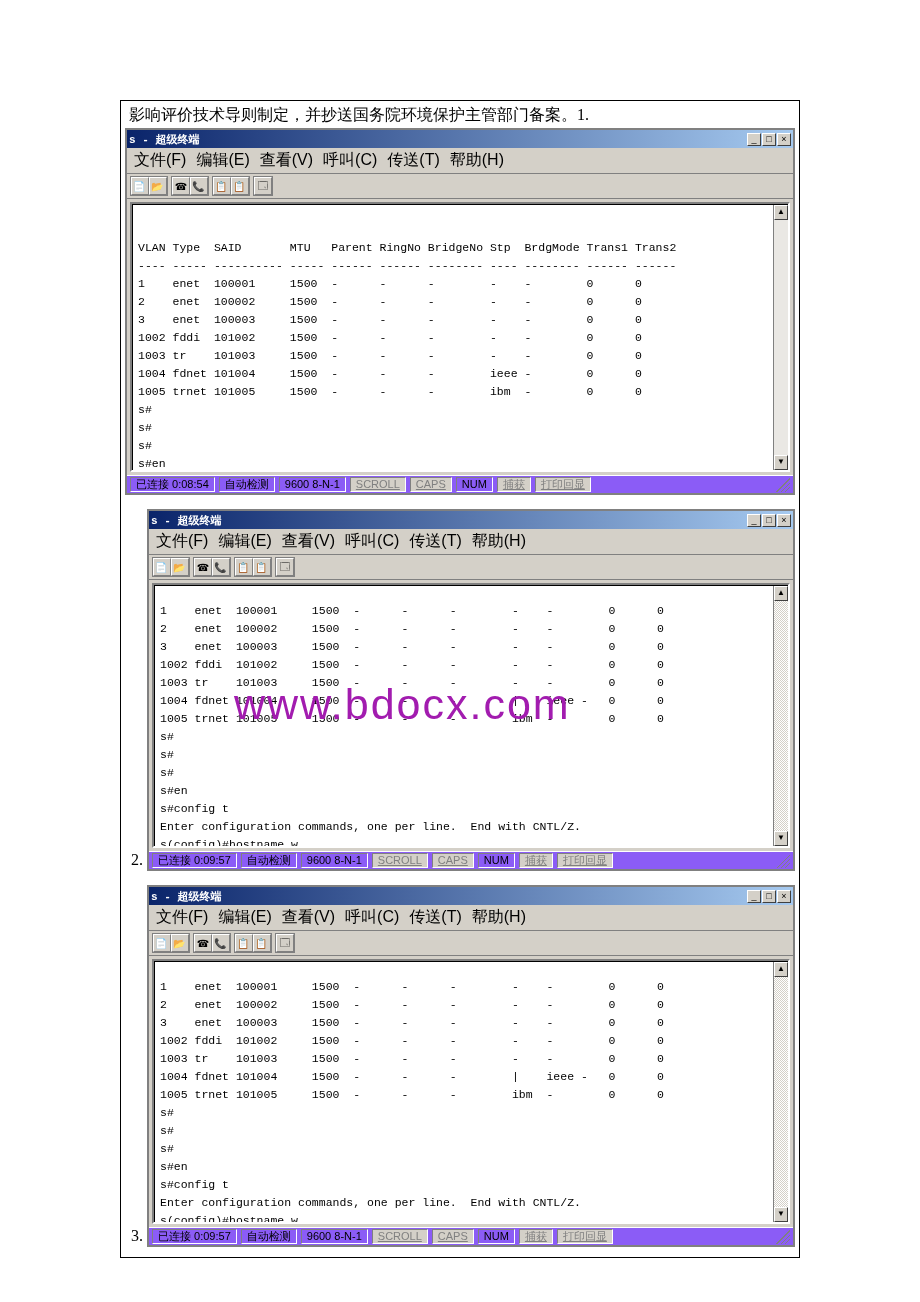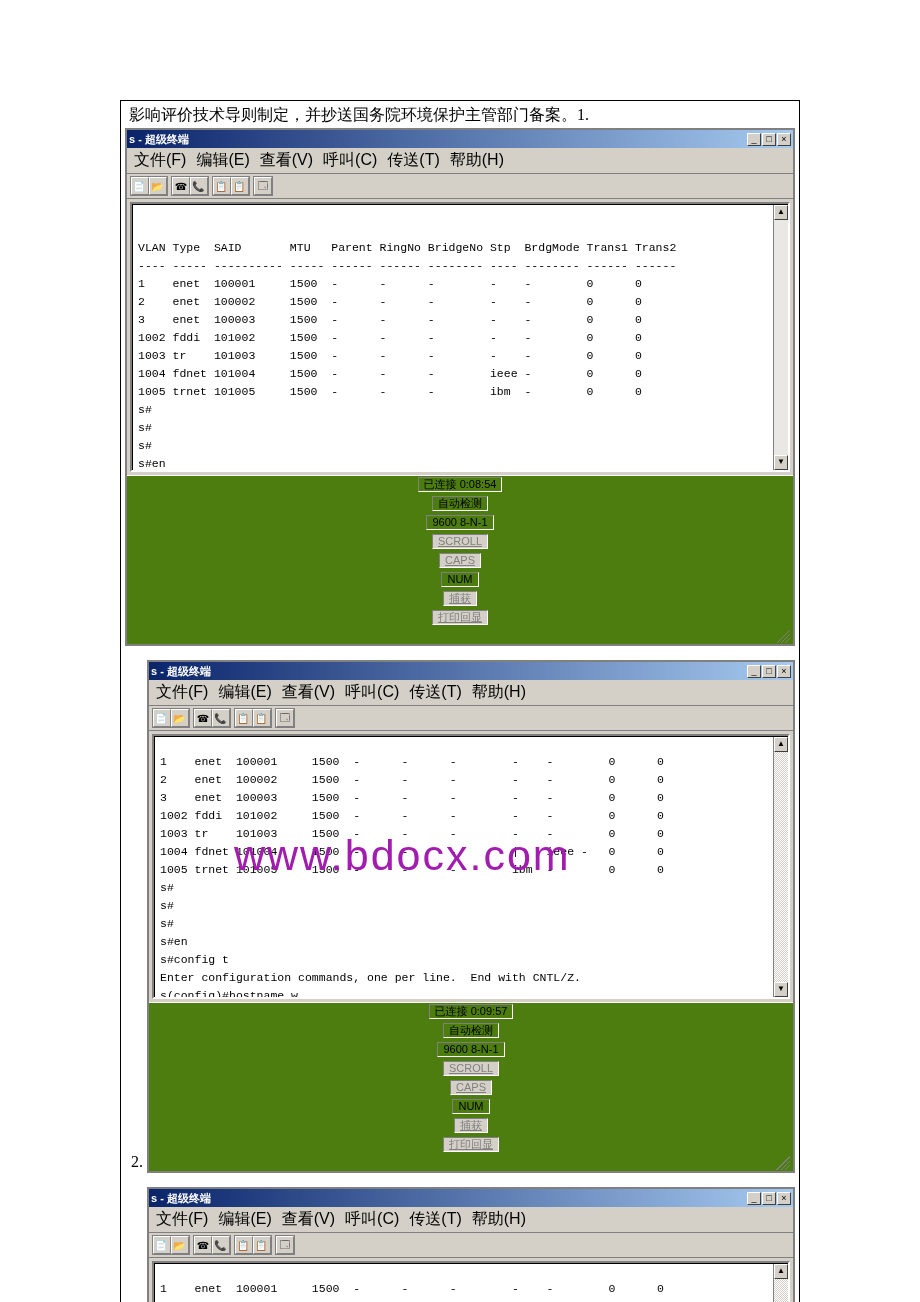--- a/index.html
+++ b/index.html
@@ -2,40 +2,40 @@
 <html><head>
 <meta charset="utf-8">
 <style>
 * { box-sizing: border-box; margin: 0; padding: 0; }
 body { background: #fff; font-family: Arial, sans-serif; padding: 100px 120px 60px 120px; width: 920px; }
 .outer-border { border: 1px solid #000; padding: 2px 4px 10px 4px; }
 .top-text { font-size: 16px; font-family: "SimSun","宋体",serif; padding: 2px 4px; }
 
 .window { border: 2px solid #808080; background: #fff; margin-bottom: 14px; }
 .titlebar { background: linear-gradient(to right,#0a246a,#a6caf0); height: 18px; display: flex; align-items: center; padding: 0 2px; }
-.titlebar .title { color: #fff; font-size: 11px; font-weight: bold; font-family: Liberation Sans, sans-serif; flex: 1; }
+.titlebar .title { color: #fff; font-size: 11px; font-weight: bold; font-family: Liberation Mono, monospace; flex: 1; }
 .win-btns { display: flex; gap: 1px; }
 .win-btn { width: 14px; height: 13px; background: #d4d0c8; border: 1px solid #fff; border-right-color:#404040; border-bottom-color:#404040; font-size: 9px; line-height: 10px; text-align: center; font-family: Arial; }
 
 .menubar { background: #d4d0c8; display: flex; font-size: 16px; font-family: "SimSun",sans-serif; padding: 1px 2px; border-bottom: 1px solid #808080; }
 .menubar span { padding: 1px 5px; }
 
 .toolbar { background: #d4d0c8; display: flex; padding: 2px 3px; gap: 3px; border-bottom: 1px solid #808080; align-items: center; }
 .tbtn-group { display:flex; border:1px solid #808080; }
 .tbtn { width: 18px; height: 18px; background: #d4d0c8; border: 1px solid #fff; border-right-color:#808080; border-bottom-color:#808080; display:flex; align-items:center; justify-content:center; font-size:10px; }
 
 .terminal-wrap { background: #d4d0c8; padding: 3px; }
 .terminal { background: #fff; border: 2px solid #808080; border-right-color:#fff; border-bottom-color:#fff; position: relative; }
 .terminal-inner { border:1px solid #000; border-right:none; border-bottom:none; display:flex; }
 .terminal-content { font-family: "Courier New",monospace; font-size: 11.5px; line-height: 18px; padding: 16px 5px; white-space: pre; flex:1; overflow:hidden; color:#000; height: var(--th); }
 .vscroll { width: 15px; background: #d4d0c8; border-left:1px solid #808080; display:flex; flex-direction:column; }
 .sbtn { height:15px; background:#d4d0c8; border:1px solid #fff; border-right-color:#404040; border-bottom-color:#404040; font-size:8px; text-align:center; line-height:12px; }
 .strack { flex:1; background: repeating-conic-gradient(#d4d0c8 0% 25%, #fff 0% 50%) 50% / 2px 2px; }
 
-.statusbar { background: #4d7c0f; display: flex; font-size: 11px; font-family: "SimSun",sans-serif; padding: 1px 3px; gap: 4px; border-top:1px solid #fff; align-items:center;flex-direction:column; }
+.statusbar { background: #8b5cf6; display: flex; font-size: 11px; font-family: "SimSun",sans-serif; padding: 1px 3px; gap: 4px; border-top:1px solid #fff; align-items:center; }
 .statusbar .cell { border:1px solid #808080; border-right-color:#fff; border-bottom-color:#fff; padding: 0 5px; height:15px; line-height:13px; }
 .statusbar .cell.dim { color:#808080; background:#d4d0c8;text-decoration:underline; }
 .statusbar .grip { margin-left:auto; width:14px; height:14px; background: linear-gradient(135deg,transparent 50%,#808080 50%,#808080 55%,transparent 55%,transparent 65%,#808080 65%,#808080 70%,transparent 70%,transparent 80%,#808080 80%,#808080 85%,transparent 85%); }
 
 .row-with-num { display:flex; align-items:flex-end; gap:4px; }
 .num-prefix { font-size:16px; font-family:"SimSun",serif; min-width:18px; text-align:right; padding-bottom:2px; }
 
 .watermark { position:absolute; font-size:43px; color:#a21caf; font-family:Arial,sans-serif; letter-spacing:2px; pointer-events:none; z-index:0;text-align:center; }
 </style>
 </head>

